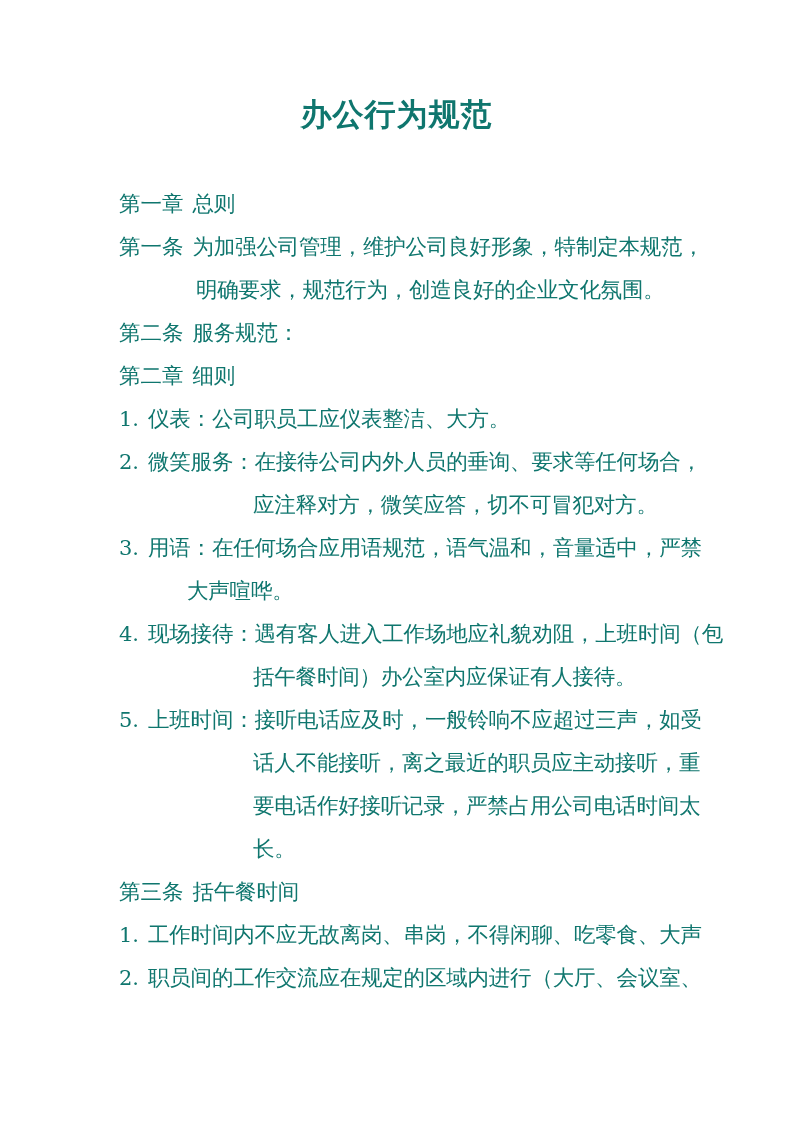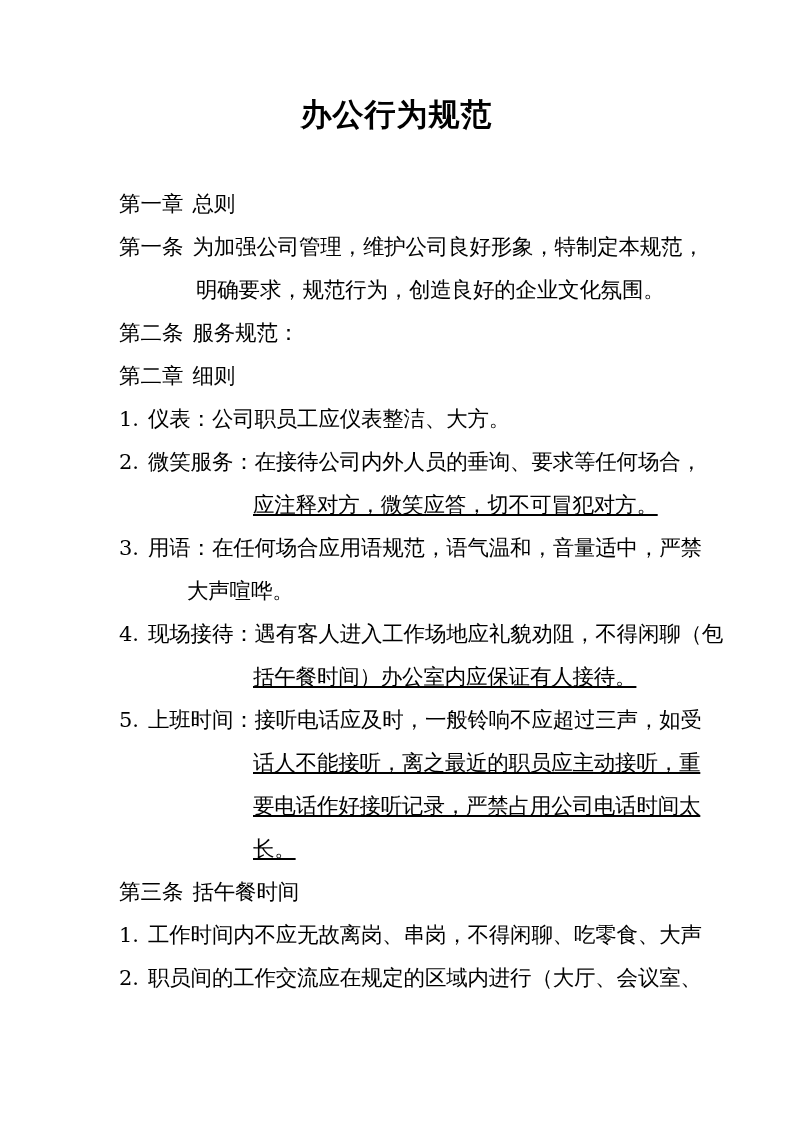--- a/index.html
+++ b/index.html
@@ -9,21 +9,21 @@
     background: #ffffff;
   }
 
   .page {
     position: relative;
     width: 793px;
     height: 1122px;
     background: #ffffff;
     overflow: hidden;
     font-family: "DejaVu Serif", "Liberation Serif", serif;
-    color: #000000;
+    color: #0f766e;
     box-sizing: border-box;
   }
 
   
   .doc-title {
     position: absolute;
     top: 94px;
     left: 0;
     width: 793px;
     text-align: center;
@@ -66,21 +66,21 @@
     width: 29px;
     font-family: "DejaVu Serif", "Liberation Serif", serif;
     font-size: 21px;
   }
 
   
   .line.cont-0   { padding-left: 0px;   }
   .line.cont-29  { padding-left: 29px;  }
   .line.cont-68  { padding-left: 68px;  }
   .line.cont-77  { padding-left: 77px;  }
-  .line.cont-134 { padding-left: 134px; text-decoration: underline; }
+  .line.cont-134 { padding-left: 134px; }
 
   
   .cjk { letter-spacing: -0.2px; }
 </style>
 </head>
 <body>
 
 <div class="page">
 
   <div class="doc-title">办公行为规范</div>
@@ -89,21 +89,21 @@
       <div class="line heading cont-0"><span class="label cjk">第一章</span><span class="gap"></span><span class="cjk">总则</span></div>
       <div class="line heading cont-0"><span class="label cjk">第一条</span><span class="gap"></span><span class="cjk">为加强公司管理，维护公司良好形象，特制定本规范，</span></div>
       <div class="line cont cont-77"><span class="cjk">明确要求，规范行为，创造良好的企业文化氛围。</span></div>
       <div class="line heading cont-0"><span class="label cjk">第二条</span><span class="gap"></span><span class="cjk">服务规范：</span></div>
       <div class="line heading cont-0"><span class="label cjk">第二章</span><span class="gap"></span><span class="cjk">细则</span></div>
       <div class="line item cont-0"><span class="num">1.</span><span class="cjk">仪表：公司职员工应仪表整洁、大方。</span></div>
       <div class="line item cont-0"><span class="num">2.</span><span class="cjk">微笑服务：在接待公司内外人员的垂询、要求等任何场合，</span></div>
       <div class="line cont cont-134"><span class="cjk">应注释对方，微笑应答，切不可冒犯对方。</span></div>
       <div class="line item cont-0"><span class="num">3.</span><span class="cjk">用语：在任何场合应用语规范，语气温和，音量适中，严禁</span></div>
       <div class="line cont cont-68"><span class="cjk">大声喧哗。</span></div>
-      <div class="line item cont-0"><span class="num">4.</span><span class="cjk">现场接待：遇有客人进入工作场地应礼貌劝阻，不得闲聊（包</span></div>
+      <div class="line item cont-0"><span class="num">4.</span><span class="cjk">现场接待：遇有客人进入工作场地应礼貌劝阻，上班时间（包</span></div>
       <div class="line cont cont-134"><span class="cjk">括午餐时间）办公室内应保证有人接待。</span></div>
       <div class="line item cont-0"><span class="num">5.</span><span class="cjk">上班时间：接听电话应及时，一般铃响不应超过三声，如受</span></div>
       <div class="line cont cont-134"><span class="cjk">话人不能接听，离之最近的职员应主动接听，重</span></div>
       <div class="line cont cont-134"><span class="cjk">要电话作好接听记录，严禁占用公司电话时间太</span></div>
       <div class="line cont cont-134"><span class="cjk">长。</span></div>
       <div class="line heading cont-0"><span class="label cjk">第三条</span><span class="gap"></span><span class="cjk">括午餐时间</span></div>
       <div class="line item cont-0"><span class="num">1.</span><span class="cjk">工作时间内不应无故离岗、串岗，不得闲聊、吃零食、大声</span></div>
       <div class="line item cont-0"><span class="num">2.</span><span class="cjk">职员间的工作交流应在规定的区域内进行（大厅、会议室、</span></div>
     </div>
 

